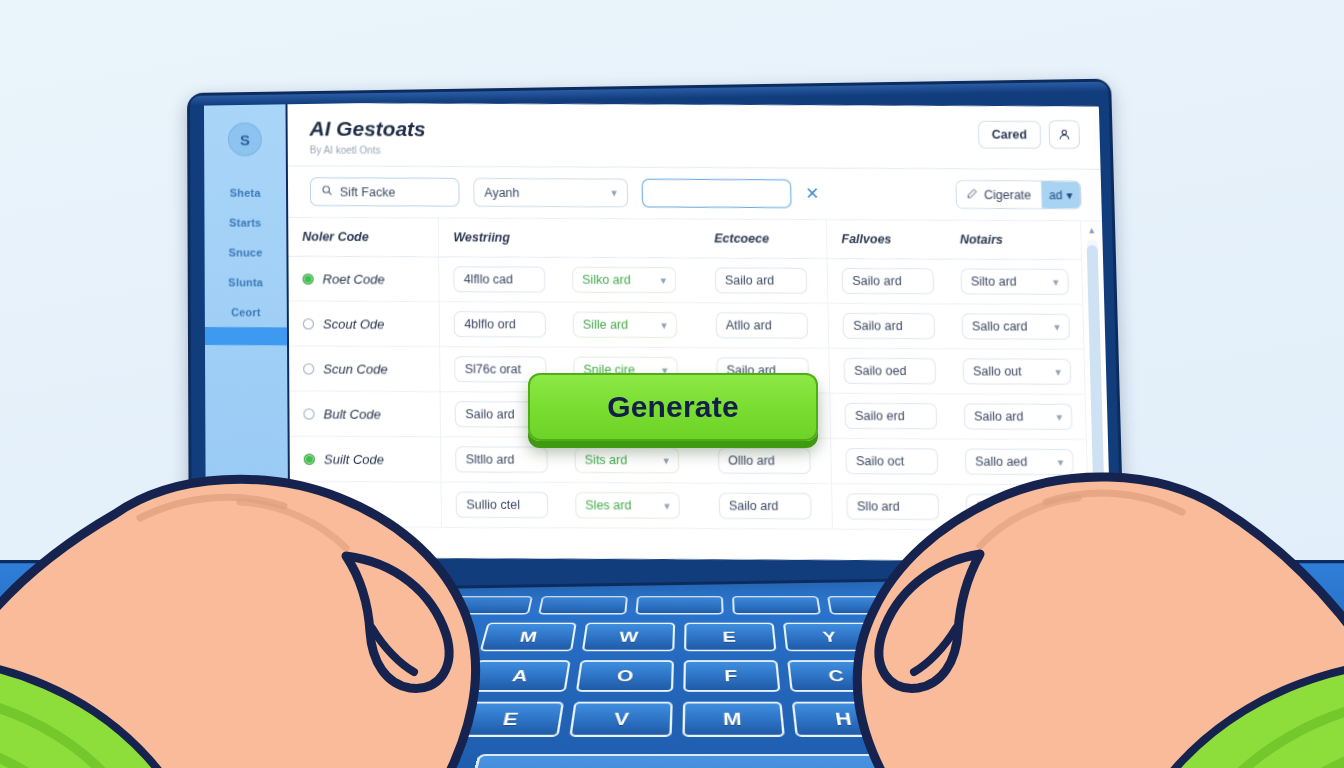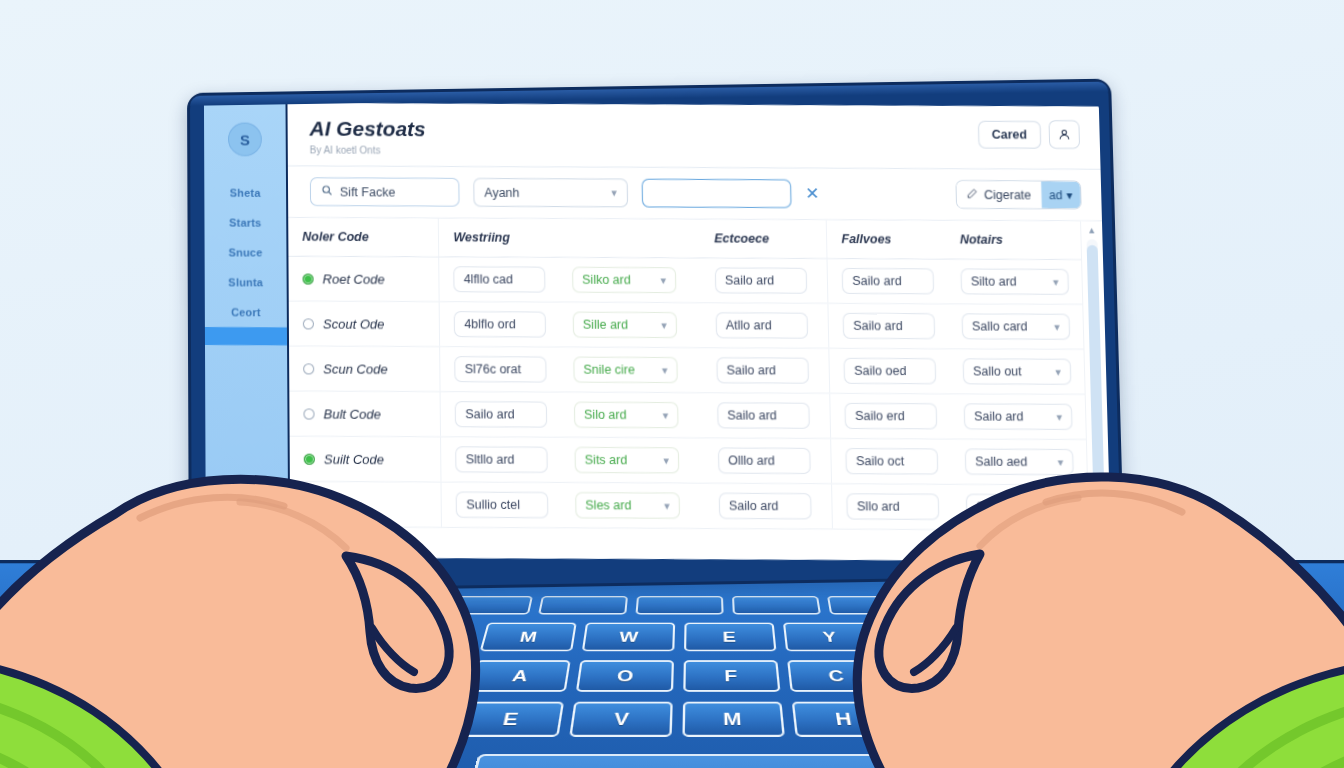--- a/index.html
+++ b/index.html
@@ -517,20 +517,21 @@
               </div>
               <div class="sc-arrow">▼</div>
             </div>
           </div>
 
         </div>
       </div>
     </div>
   </div>
 
+  <div id="generate-button">Generate</div>
 
   <svg class="hand" id="hand-left" viewBox="0 0 620 330">
     <path d="M175 62 C235 20, 330 18, 400 46 C455 68, 498 104, 520 150
              C545 200, 540 260, 505 330 L20 330 C0 280, 6 215, 48 165
              C86 120, 130 88, 175 62 Z" fill="#f9bb99" stroke="#16234f" stroke-width="9" stroke-linejoin="round"></path>
     <path d="M200 66 C248 42, 300 40, 344 54" fill="none" stroke="#e09f7d" stroke-width="7" stroke-linecap="round" opacity=".75"></path>
     <path d="M300 50 C340 52, 380 70, 406 96" fill="none" stroke="#e09f7d" stroke-width="7" stroke-linecap="round" opacity=".6"></path>
     <path d="M406 104 C455 110, 492 140, 506 182 C516 214, 500 240, 470 236
              C446 232, 432 210, 430 180 C428 148, 418 122, 406 104 Z" fill="#f9bb99" stroke="#16234f" stroke-width="9" stroke-linejoin="round"></path>
     <path d="M432 176 C444 196, 460 212, 474 220" fill="none" stroke="#16234f" stroke-width="8" stroke-linecap="round"></path>

